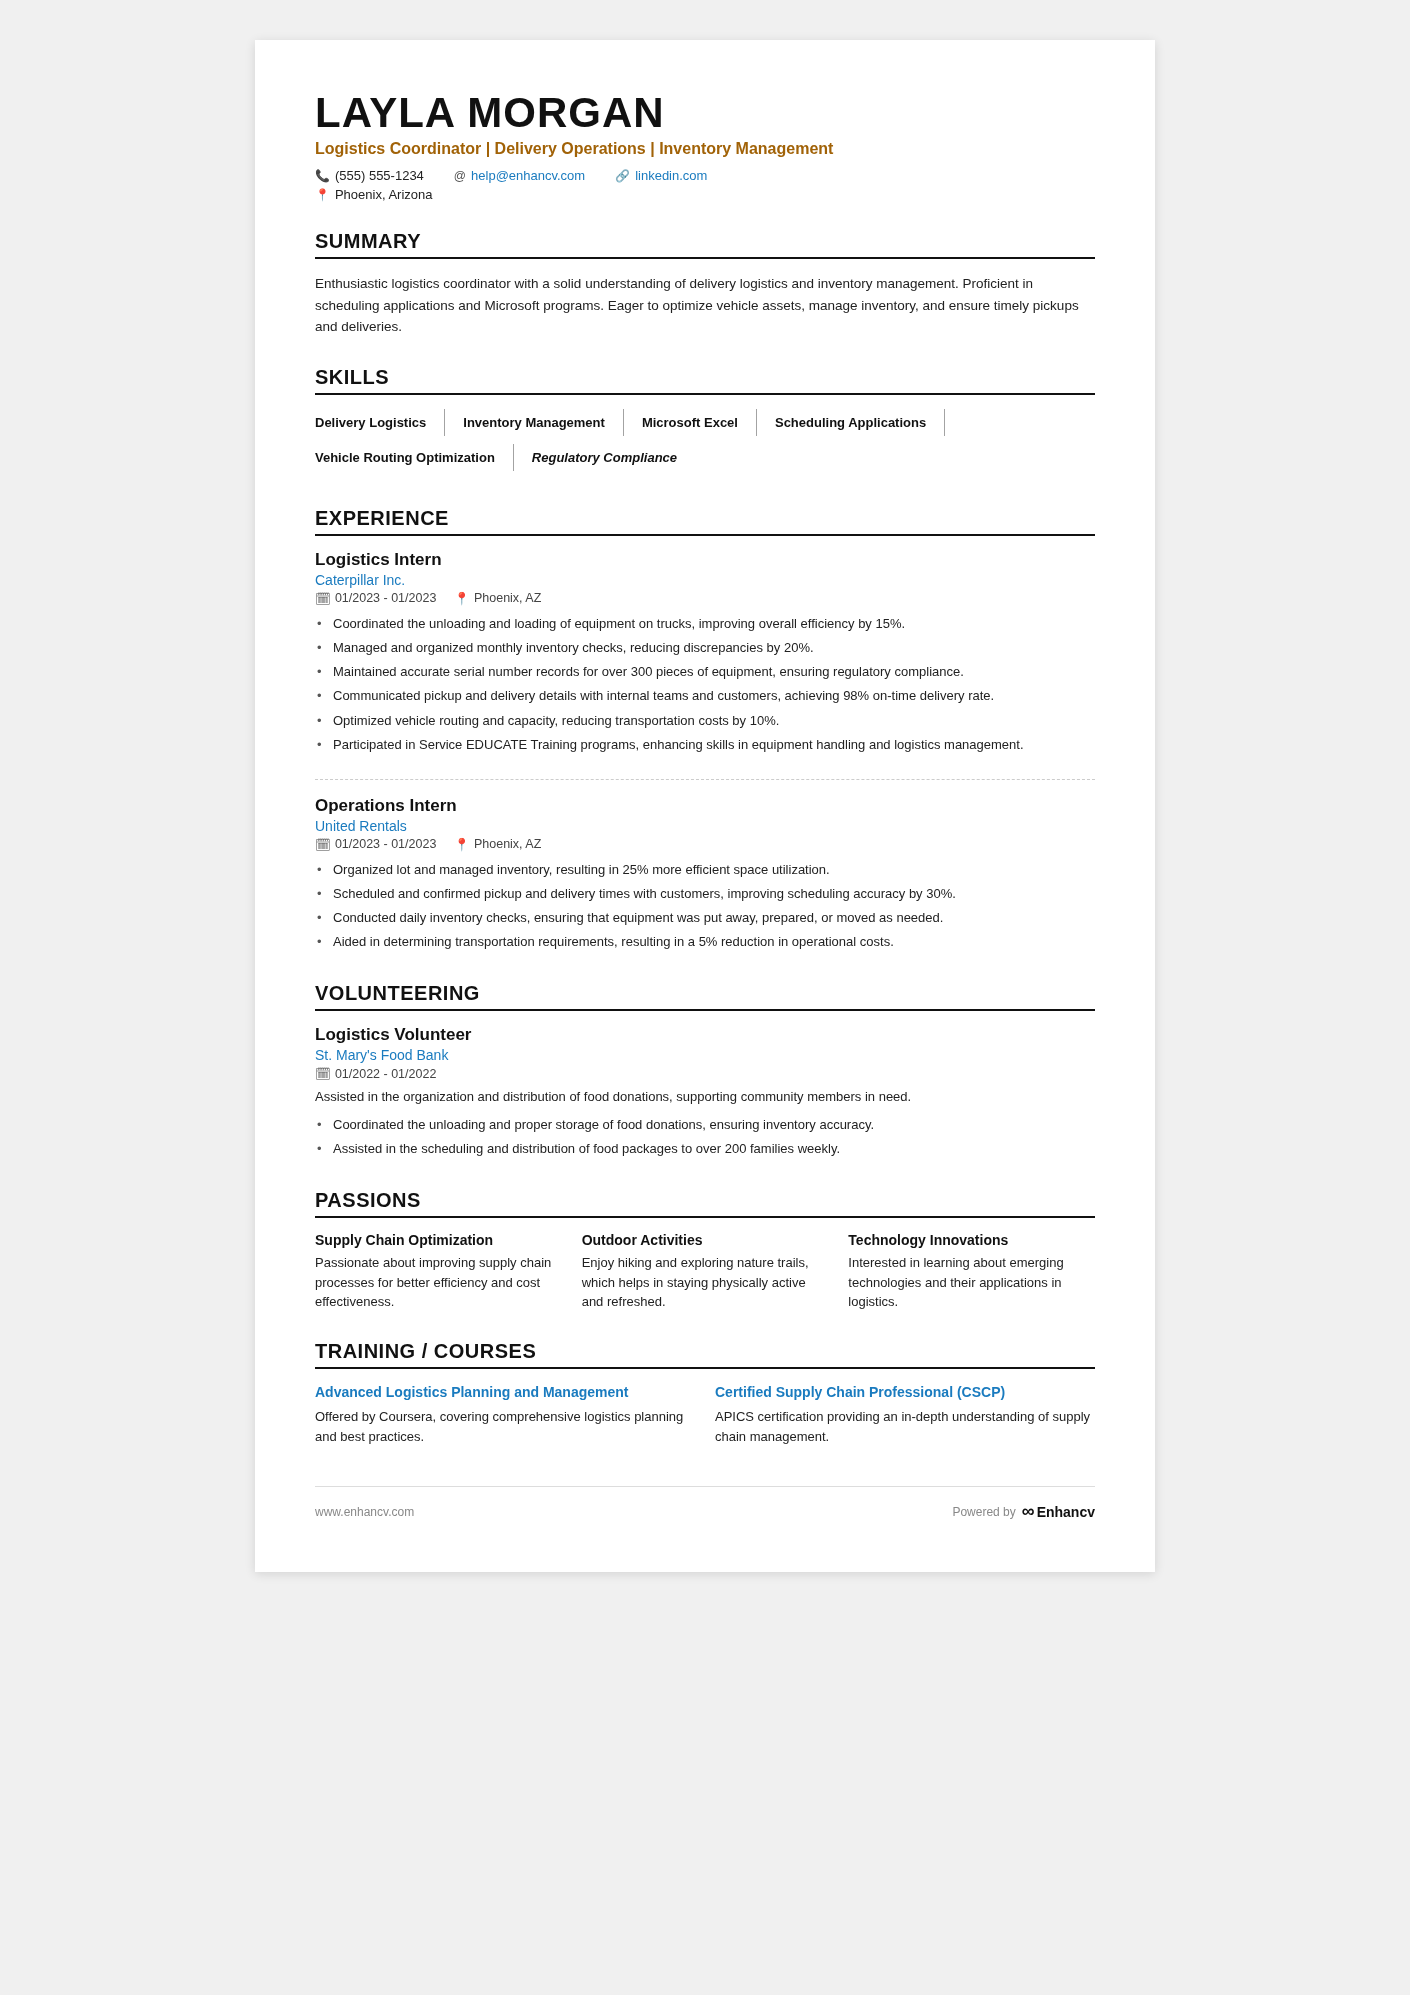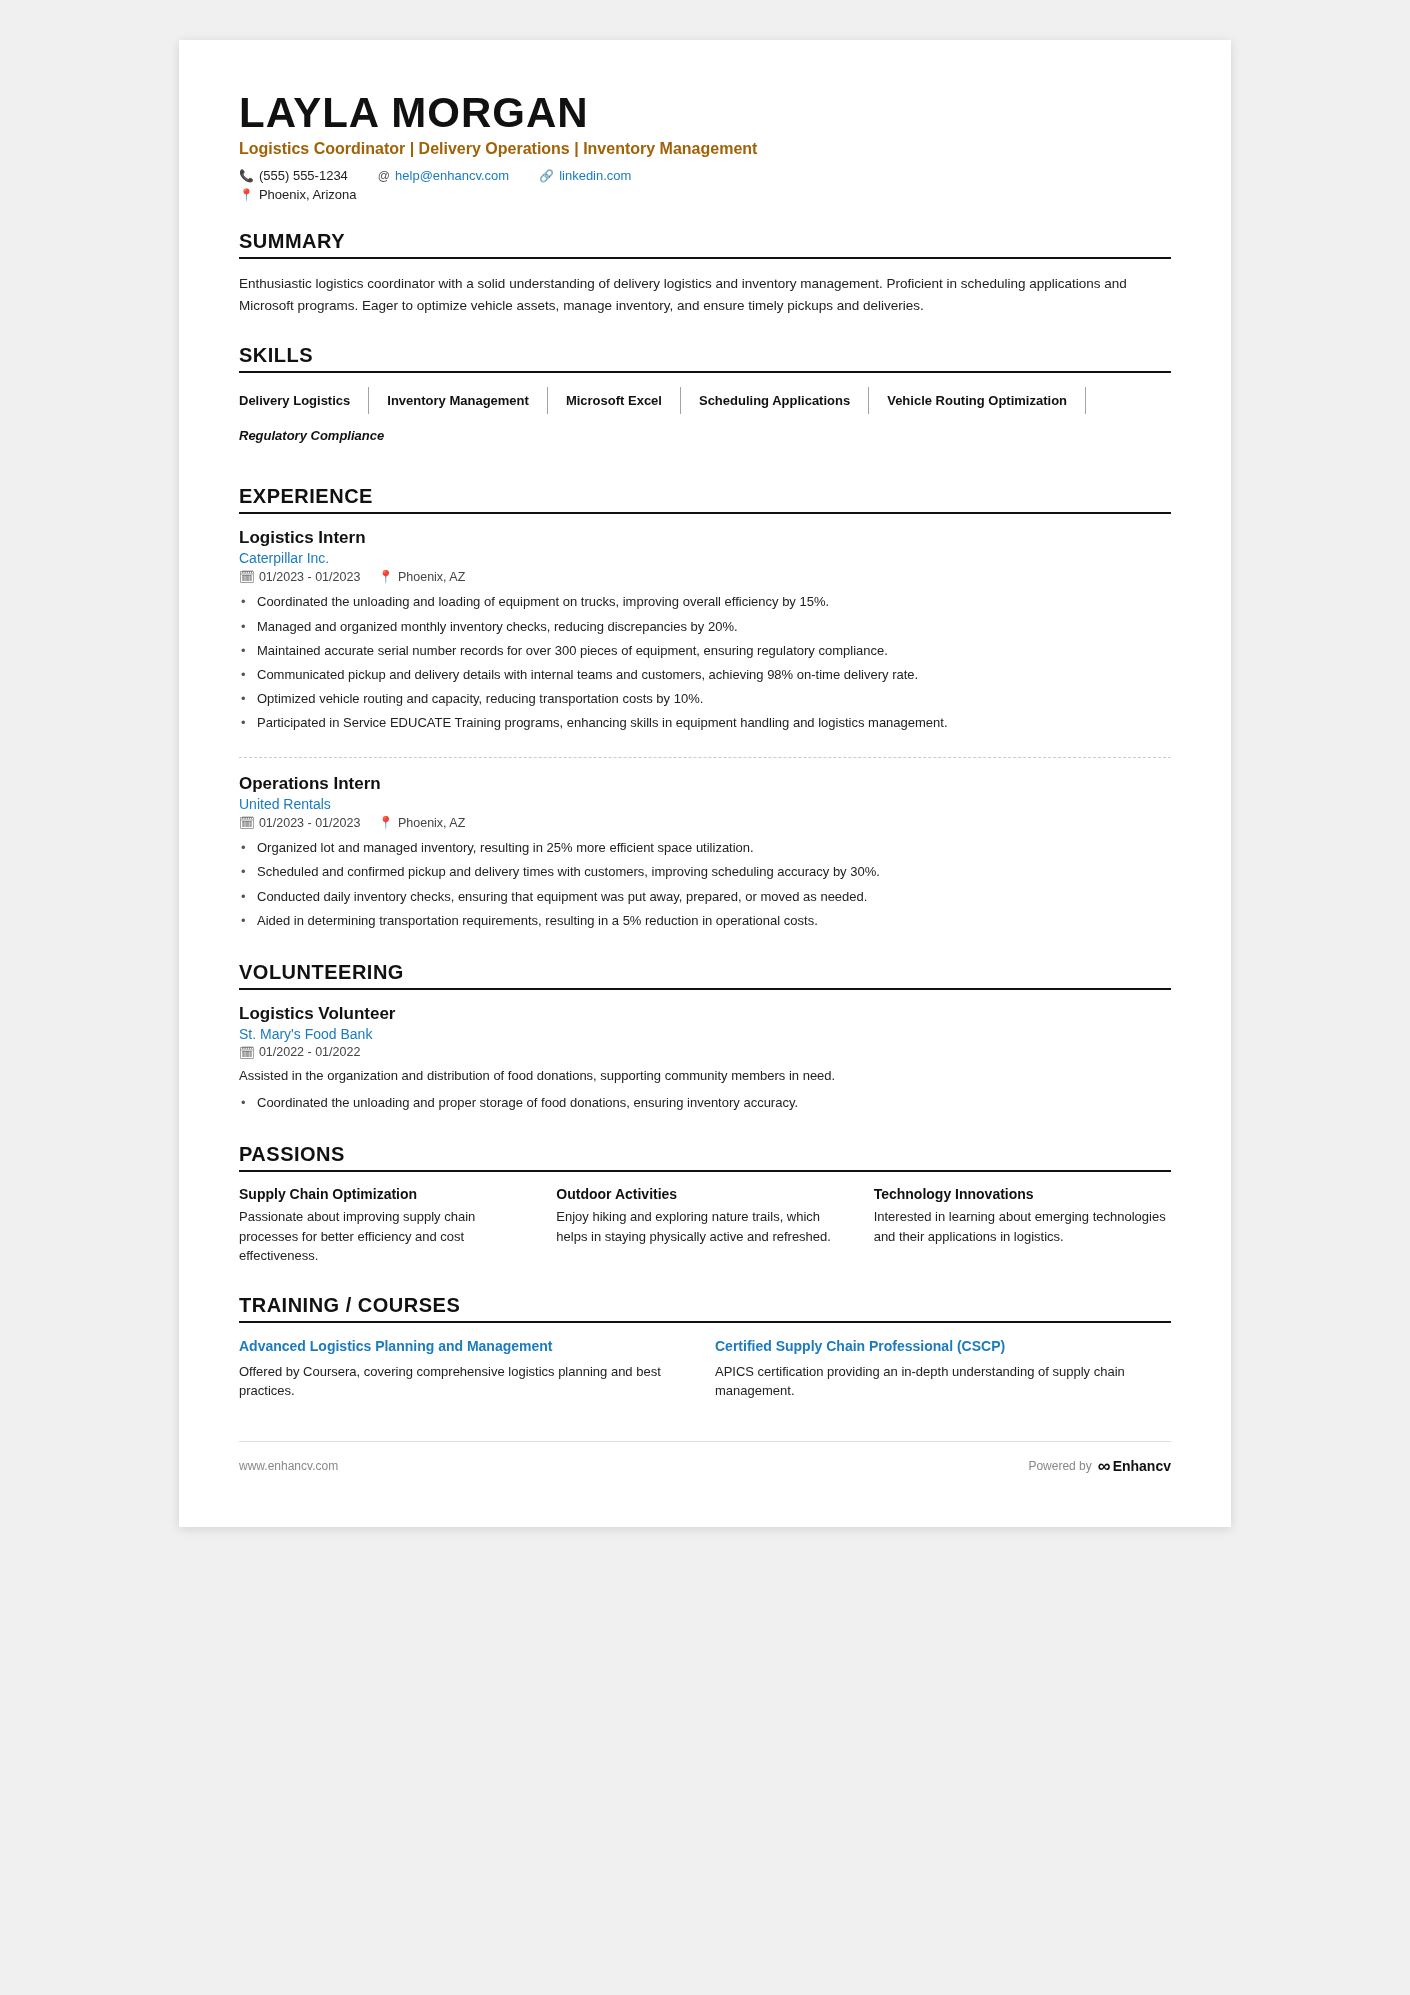--- a/index.html
+++ b/index.html
@@ -5,21 +5,21 @@
     * { margin: 0; padding: 0; box-sizing: border-box; }
     body {
       font-family: Arial, sans-serif;
       background: #f0f0f0;
       display: flex;
       justify-content: center;
       padding: 40px 20px;
     }
     .resume {
       background: #fff;
-      width: 1052px;
+      width: 900px;
       padding: 50px 60px 50px 60px;
       box-shadow: 0 2px 10px rgba(0,0,0,0.12);
     }
     .header-name {
       font-size: 42px;
       font-weight: 900;
       color: #111;
       letter-spacing: 1px;
       line-height: 1.1;
     }
@@ -301,20 +301,21 @@
     <div class="company-name">St. Mary's Food Bank</div>
     <div class="job-meta">
       <span>
         <span>🗓</span>
         <span>01/2022 - 01/2022</span>
       </span>
     </div>
     <p class="vol-intro">Assisted in the organization and distribution of food donations, supporting community members in need.</p>
     <ul class="bullet-list">
       <li>Coordinated the unloading and proper storage of food donations, ensuring inventory accuracy.</li>
+      <li>Assisted in the scheduling and distribution of food packages to over 200 families weekly.</li>
     </ul>
   </div>
 
   <div class="section">
     <div class="section-title">PASSIONS</div>
     <div class="passions-grid">
       <div>
         <div class="passion-title">Supply Chain Optimization</div>
         <div class="passion-desc">Passionate about improving supply chain processes for better efficiency and cost effectiveness.</div>
       </div>

